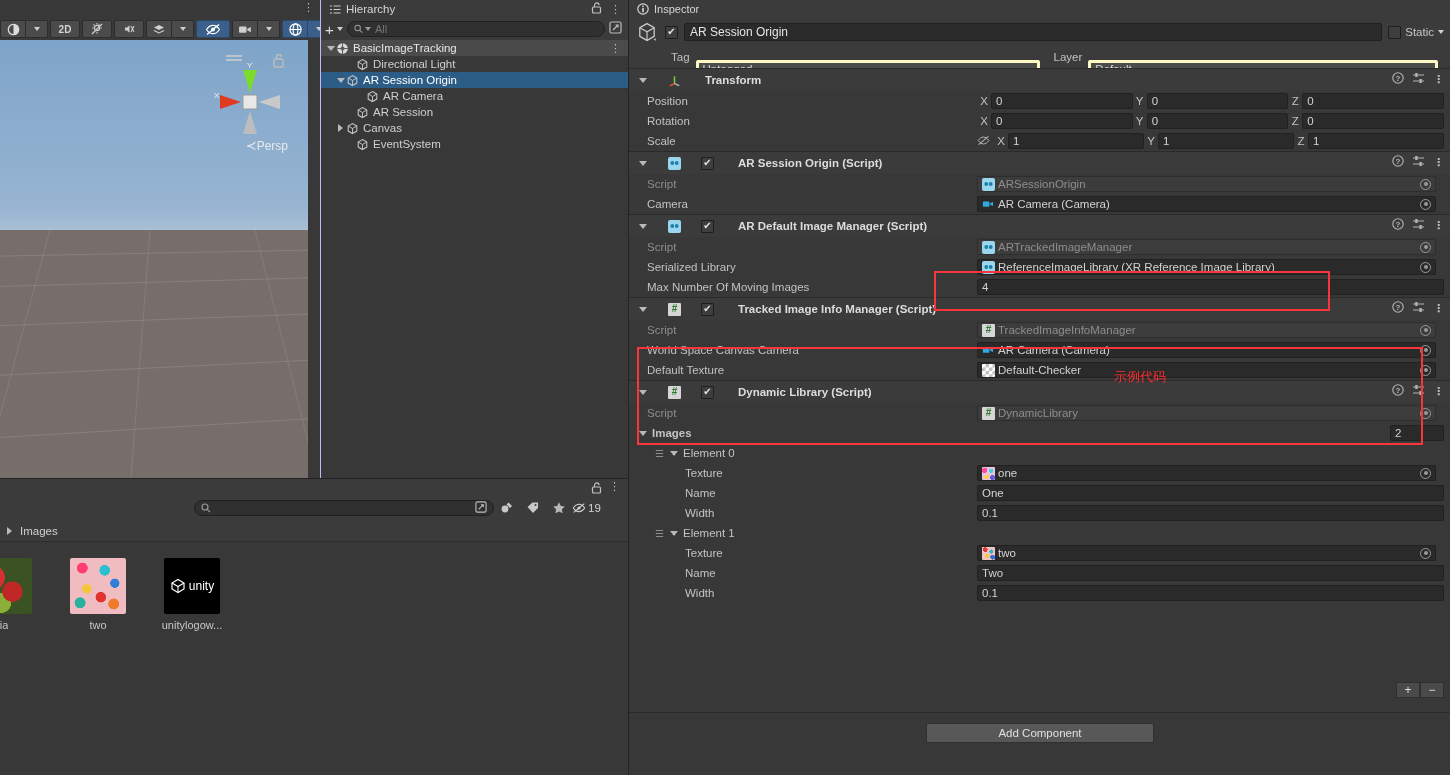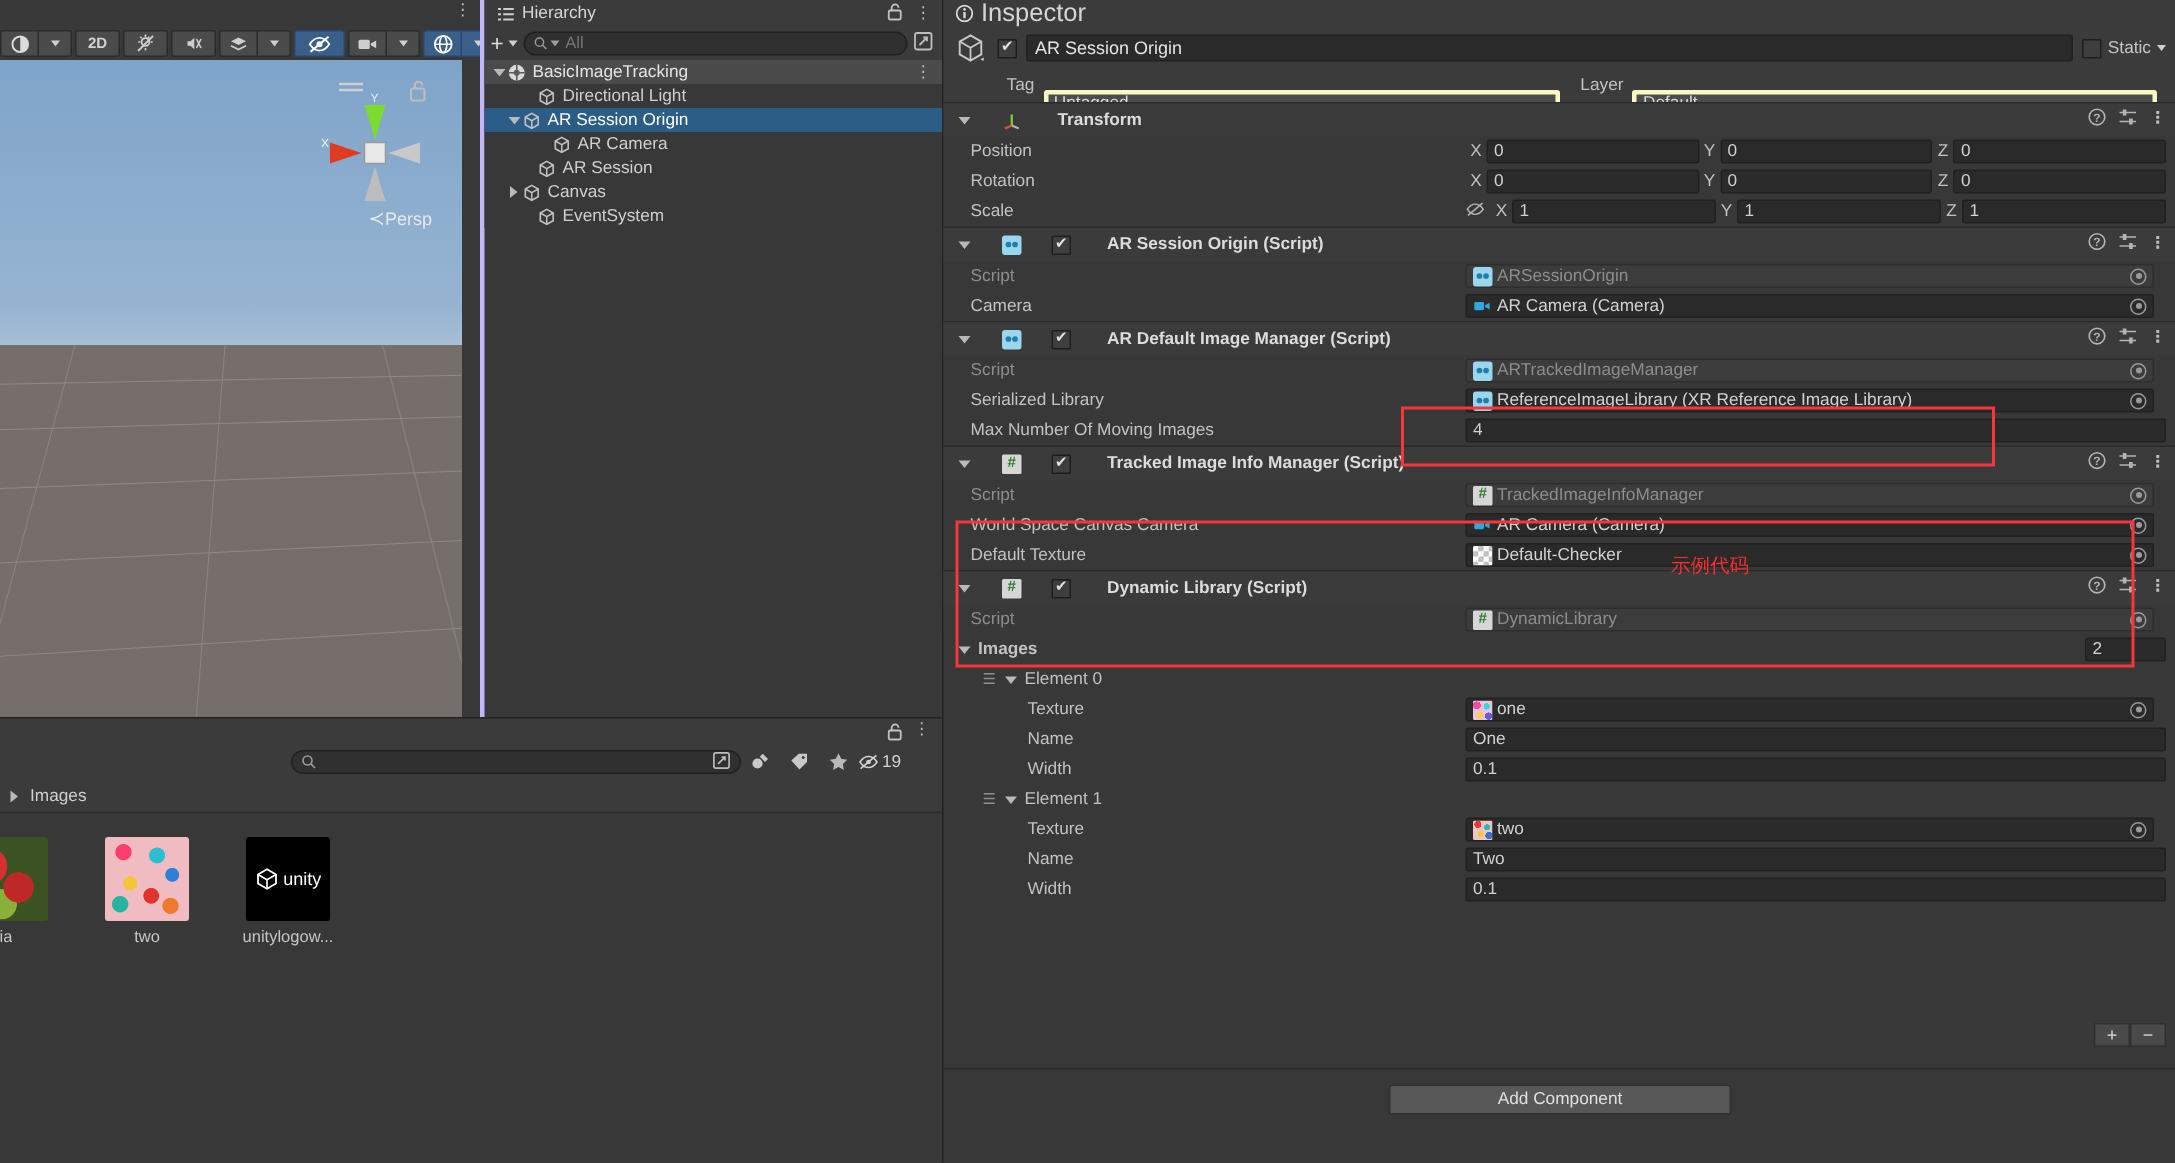--- a/index.html
+++ b/index.html
@@ -66,41 +66,41 @@
   }
   #project-grid {
     position:absolute; top:66px; left:0; width:628px; height:231px; background:#383838;
     display:flex; align-items:flex-start; gap:18px; padding:14px 0 0 0;
   }
   .asset { width:76px; display:flex; flex-direction:column; align-items:center; gap:5px; }
   .asset .thumb { width:56px; height:56px; border-radius:2px; overflow:hidden; }
   .asset .nm { font-size:11px; color:#c6c6c6; max-width:74px; overflow:hidden; white-space:nowrap; text-overflow:ellipsis; text-align:center; }
 
   
-  #hierarchy-panel { position:absolute; left:320px; top:0; width:308px; height:478px; background:#383838; border-left:3px solid #c4b5fd;}
+  #hierarchy-panel { position:absolute; left:320px; top:0; width:308px; height:478px; background:#383838; border-left:1px solid #c4b5fd;}
   #hier-tabbar { height:18px; background:#3b3b3b; display:flex; align-items:center; padding-left:6px; position:relative;}
   #hier-tab { display:flex; align-items:center; gap:5px; height:18px; padding:0 10px 0 2px; background:#3b3b3b; color:#d6d6d6; font-size:11.5px;}
   #hier-toolbar { height:22px; background:#3b3b3b; display:flex; align-items:center; gap:4px; padding:0 6px 0 4px; }
   #hier-search {
     flex:1; height:16px; background:#303030; border:1px solid #212121; border-radius:9px;
     display:flex; align-items:center; padding:0 6px; gap:4px; color:#8d8d8d; font-size:11px;
   }
   #hier-search input { background:transparent;border:0;outline:none;color:#cfcfcf;font-size:11px;width:100%;font-family:inherit;}
   #hier-tree { background:#383838; }
   .hrow { height:16px; display:flex; align-items:center; font-size:11.5px; color:#cfcfcf; position:relative; }
   .hrow.scene { background:#4b4b4b; color:#e4e4e4; font-weight:normal; }
   .hrow.sel { background:#2c5d87; color:#fff; }
   .tri { width:11px; display:inline-flex; align-items:center; justify-content:center; }
   .tri i { width:0;height:0;border-left:4px solid transparent;border-right:4px solid transparent;border-top:5px solid #b9b9b9; display:block;}
   .tri.right i { border:0;border-top:4px solid transparent;border-bottom:4px solid transparent;border-left:5px solid #b9b9b9; }
 
   
   #inspector-panel { position:absolute; left:628px; top:0; width:822px; height:775px; background:#383838; border-left:1px solid #232323;}
   #insp-tabbar { height:18px; background:#3b3b3b; display:flex; align-items:center; padding-left:6px; }
-  #insp-tab { display:flex; align-items:center; gap:5px; padding:0 12px 0 2px; color:#d6d6d6; font-size:17px;}
+  #insp-tab { display:flex; align-items:center; gap:5px; padding:0 12px 0 2px; color:#d6d6d6; font-size:11px;}
   #insp-head { height:50px; background:#3b3b3b; padding:4px 6px 0 6px; }
   #insp-name-row { display:flex; align-items:center; gap:6px; height:20px; }
   .cube-icon { width:24px;height:24px;display:flex;align-items:center;justify-content:center; }
   .ucheck {
     width:13px;height:13px;background:#3e3e3e;border:1px solid #1e1e1e;border-radius:1px;
     display:flex;align-items:center;justify-content:center;color:#e2e2e2;font-size:10px;line-height:1;
   }
   .namefield {
     flex:1; height:18px; background:#2a2a2a; border:1px solid #212121; border-radius:2px;
     color:#e4e4e4; font-size:12px; display:flex; align-items:center; padding:0 5px;

